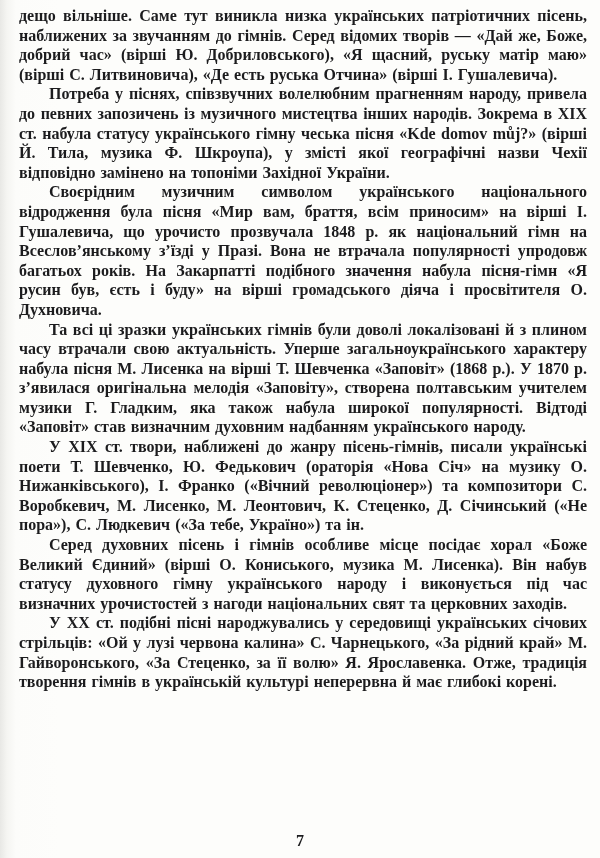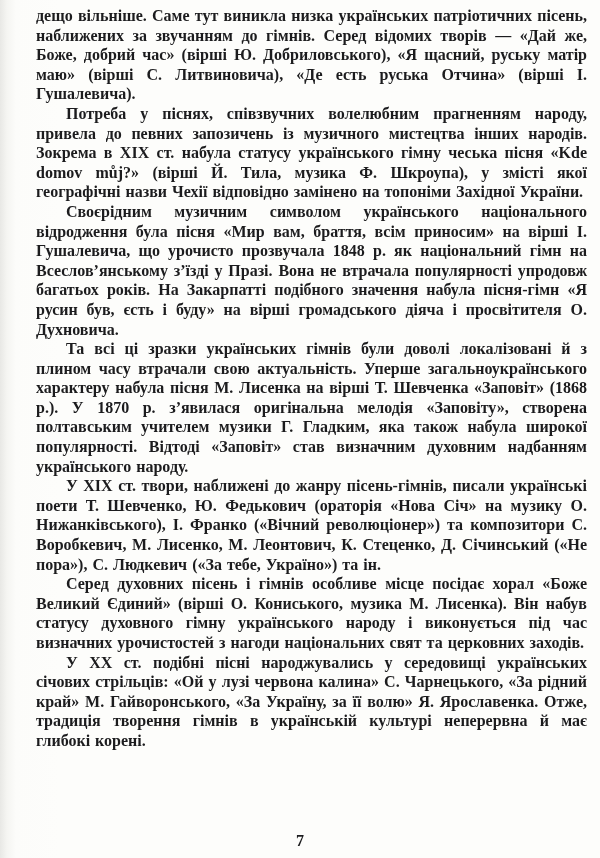--- a/index.html
+++ b/index.html
@@ -11,21 +11,21 @@
     height: 858px;
     overflow: hidden;
     background: #fdfdfb;
     font-family: "Liberation Serif", "DejaVu Serif", serif;
   }
   .page {
     box-sizing: border-box;
     width: 600px;
     height: 858px;
     position: relative;
-    padding: 6px 13px 0 36px;
+    padding: 6px 13px 0 19px;
     background: linear-gradient(90deg, #e8e8e5 0px, #f5f5f2 7px, #fcfcfa 16px, #fdfdfb 60px, #fdfdfb 100%);
   }
   .text-block p {
     margin: 0;
     font-size: 16px;
     line-height: 19.6px;
     font-weight: 700;
     color: #1c1c1e;
     text-align: justify;
     text-indent: 30px;
@@ -49,16 +49,16 @@
 <body>
 
 <div class="page">
   <div class="text-block">
     <p class="continued">дещо вільніше. Саме тут виникла низка українських патріотичних пісень, наближених за звучанням до гімнів. Серед відомих творів — «Дай же, Боже, добрий час» (вірші Ю. Добриловського), «Я щасний, руську матір маю» (вірші С. Литвиновича), «Де есть руська Отчина» (вірші І. Гушалевича).</p>
     <p>Потреба у піснях, співзвучних волелюбним прагненням народу, привела до певних запозичень із музичного мистецтва інших народів. Зокрема в XIX ст. набула статусу українського гімну чеська пісня «Kde domov můj?» (вірші Й. Тила, музика Ф. Шкроупа), у змісті якої географічні назви Чехії відповідно замінено на топоніми Західної України.</p>
     <p>Своєрідним музичним символом українського національного відродження була пісня «Мир вам, браття, всім приносим» на вірші І. Гушалевича, що урочисто прозвучала 1848 р. як національний гімн на Всеслов’янському з’їзді у Празі. Вона не втрачала популярності упродовж багатьох років. На Закарпатті подібного значення набула пісня-гімн «Я русин був, єсть і буду» на вірші громадського діяча і просвітителя О. Духновича.</p>
     <p>Та всі ці зразки українських гімнів були доволі локалізовані й з плином часу втрачали свою актуальність. Уперше загальноукраїнського характеру набула пісня М. Лисенка на вірші Т. Шевченка «Заповіт» (1868 р.). У 1870 р. з’явилася оригінальна мелодія «Заповіту», створена полтавським учителем музики Г. Гладким, яка також набула широкої популярності. Відтоді «Заповіт» став визначним духовним надбанням українського народу.</p>
     <p>У XIX ст. твори, наближені до жанру пісень-гімнів, писали українські поети Т. Шевченко, Ю. Федькович (ораторія «Нова Січ» на музику О. Нижанківського), І. Франко («Вічний революціонер») та композитори С. Воробкевич, М. Лисенко, М. Леонтович, К. Стеценко, Д. Січинський («Не пора»), С. Людкевич («За тебе, Україно») та ін.</p>
     <p>Серед духовних пісень і гімнів особливе місце посідає хорал «Боже Великий Єдиний» (вірші О. Кониського, музика М. Лисенка). Він набув статусу духовного гімну українського народу і виконується під час визначних урочистостей з нагоди національних свят та церковних заходів.</p>
-    <p>У XX ст. подібні пісні народжувались у середовищі українських січових стрільців: «Ой у лузі червона калина» С. Чарнецького, «За рідний край» М. Гайворонського, «За Україну, за її волю» Я. Ярославенка. Отже, традиція творення гімнів в українській культурі неперервна й має глибокі корені.</p>
+    <p>У XX ст. подібні пісні народжувались у середовищі українських січових стрільців: «Ой у лузі червона калина» С. Чарнецького, «За рідний край» М. Гайворонського, «За Стеценко, за її волю» Я. Ярославенка. Отже, традиція творення гімнів в українській культурі неперервна й має глибокі корені.</p>
   </div>
   <div class="page-number">7</div>
 </div>
 
 </body></html>

